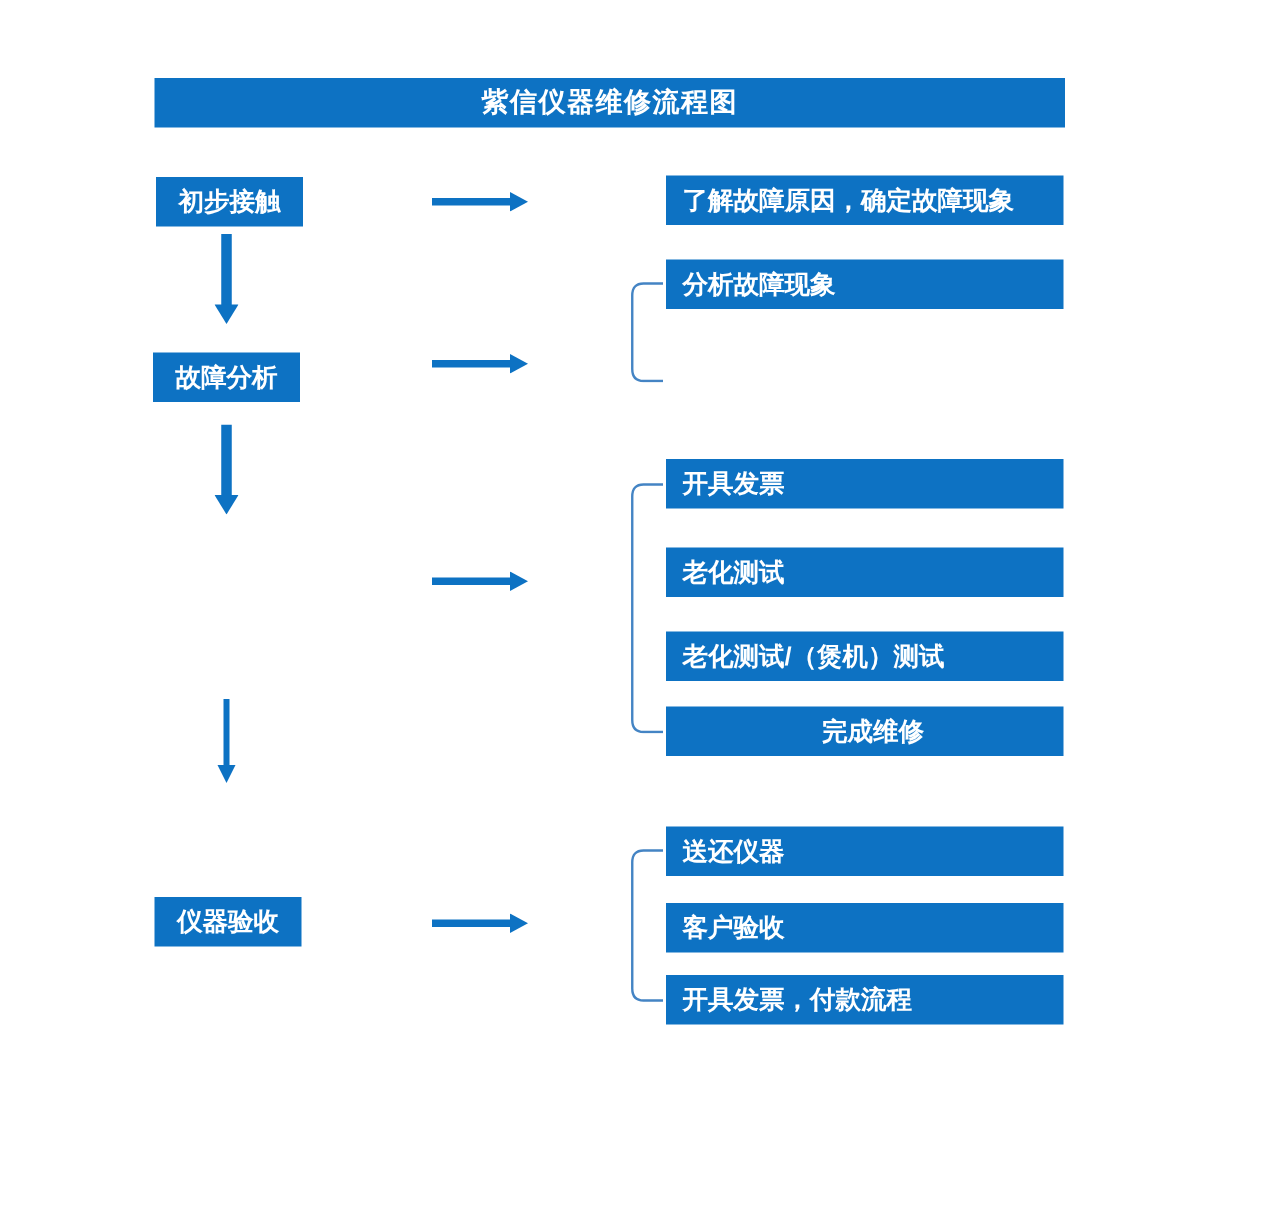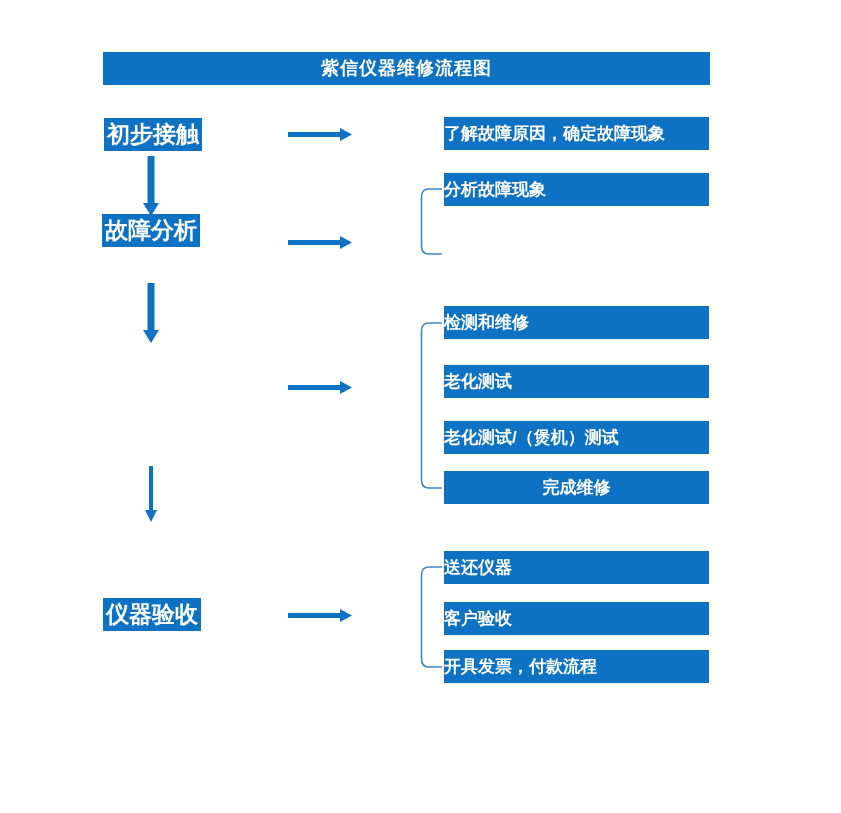--- a/index.html
+++ b/index.html
@@ -28,27 +28,28 @@
     width: 607px; height: 33px;
     line-height: 33px;
     text-align: center;
     font-size: 18px;
     letter-spacing: 1px;
   }
   .step-box {
     width: 98px; height: 33px;
     line-height: 33px;
     text-align: center;
-    font-size: 23px;
+    font-size: 17px;
   }
   .detail-box {
     left: 444px;
     width: 265px; height: 33px;
     line-height: 33px;
     text-align: left;
+    padding-left: 11px;
     font-size: 17px;
     white-space: nowrap;
   }
   .arrow {
     position: absolute;
     color: var(--primary, #0d72c3);
   }
   .bracket {
     position: absolute;
     color: var(--bracket, #4484c4);
@@ -71,21 +72,21 @@
   </div>
   <div class="bluebox detail-box" style="top:117px;">了解故障原因，确定故障现象</div>
 
   <div class="arrow" style="left:143px; top:156px;">
     <svg width="16" height="60" viewBox="0 0 16 60">
         <rect x="4.5" y="0" width="7" height="48" fill="currentColor"></rect>
         <polygon points="0,47 16,47 8,60" fill="currentColor"></polygon>
       </svg>
   </div>
 
-  <div class="bluebox step-box" style="left:102px; top:214px;">故障分析</div>
+  <div class="bluebox step-box" style="left:102px; top:235px;">故障分析</div>
   <div class="arrow" style="left:288px; top:236px;">
     <svg width="64" height="13" viewBox="0 0 64 13">
         <rect x="0" y="4" width="53" height="5" fill="currentColor"></rect>
         <polygon points="52,0 64,6.5 52,13" fill="currentColor"></polygon>
       </svg>
   </div>
   <div class="bracket" style="left:420px; top:188px;">
     <svg width="22" height="67" viewBox="0 0 22 67">
         <path d="M22,1 H9 Q1.5,1 1.5,9 V58 Q1.5,66 9,66 H22" fill="none" stroke="currentColor" stroke-width="1.6"></path>
       </svg>
@@ -103,21 +104,21 @@
     <svg width="64" height="13" viewBox="0 0 64 13">
         <rect x="0" y="4" width="53" height="5" fill="currentColor"></rect>
         <polygon points="52,0 64,6.5 52,13" fill="currentColor"></polygon>
       </svg>
   </div>
   <div class="bracket" style="left:420px; top:322px;">
     <svg width="22" height="167" viewBox="0 0 22 167">
         <path d="M22,1 H9 Q1.5,1 1.5,9 V158 Q1.5,166 9,166 H22" fill="none" stroke="currentColor" stroke-width="1.6"></path>
       </svg>
   </div>
-  <div class="bluebox detail-box" style="top:306px;">检测和维修</div>
+  <div class="bluebox detail-box" style="top:306px;">开具发票</div>
   <div class="bluebox detail-box" style="top:365px;">老化测试</div>
   <div class="bluebox detail-box" style="top:421px;">老化测试/（煲机）测试</div>
   <div class="bluebox detail-box" style="top:471px;text-align:center;">完成维修</div>
 
   <div class="arrow" style="left:144px; top:466px;">
     <svg width="14" height="56" viewBox="0 0 14 56">
         <rect x="5" y="0" width="4" height="45" fill="currentColor"></rect>
         <polygon points="1,44 13,44 7,56" fill="currentColor"></polygon>
       </svg>
   </div>

